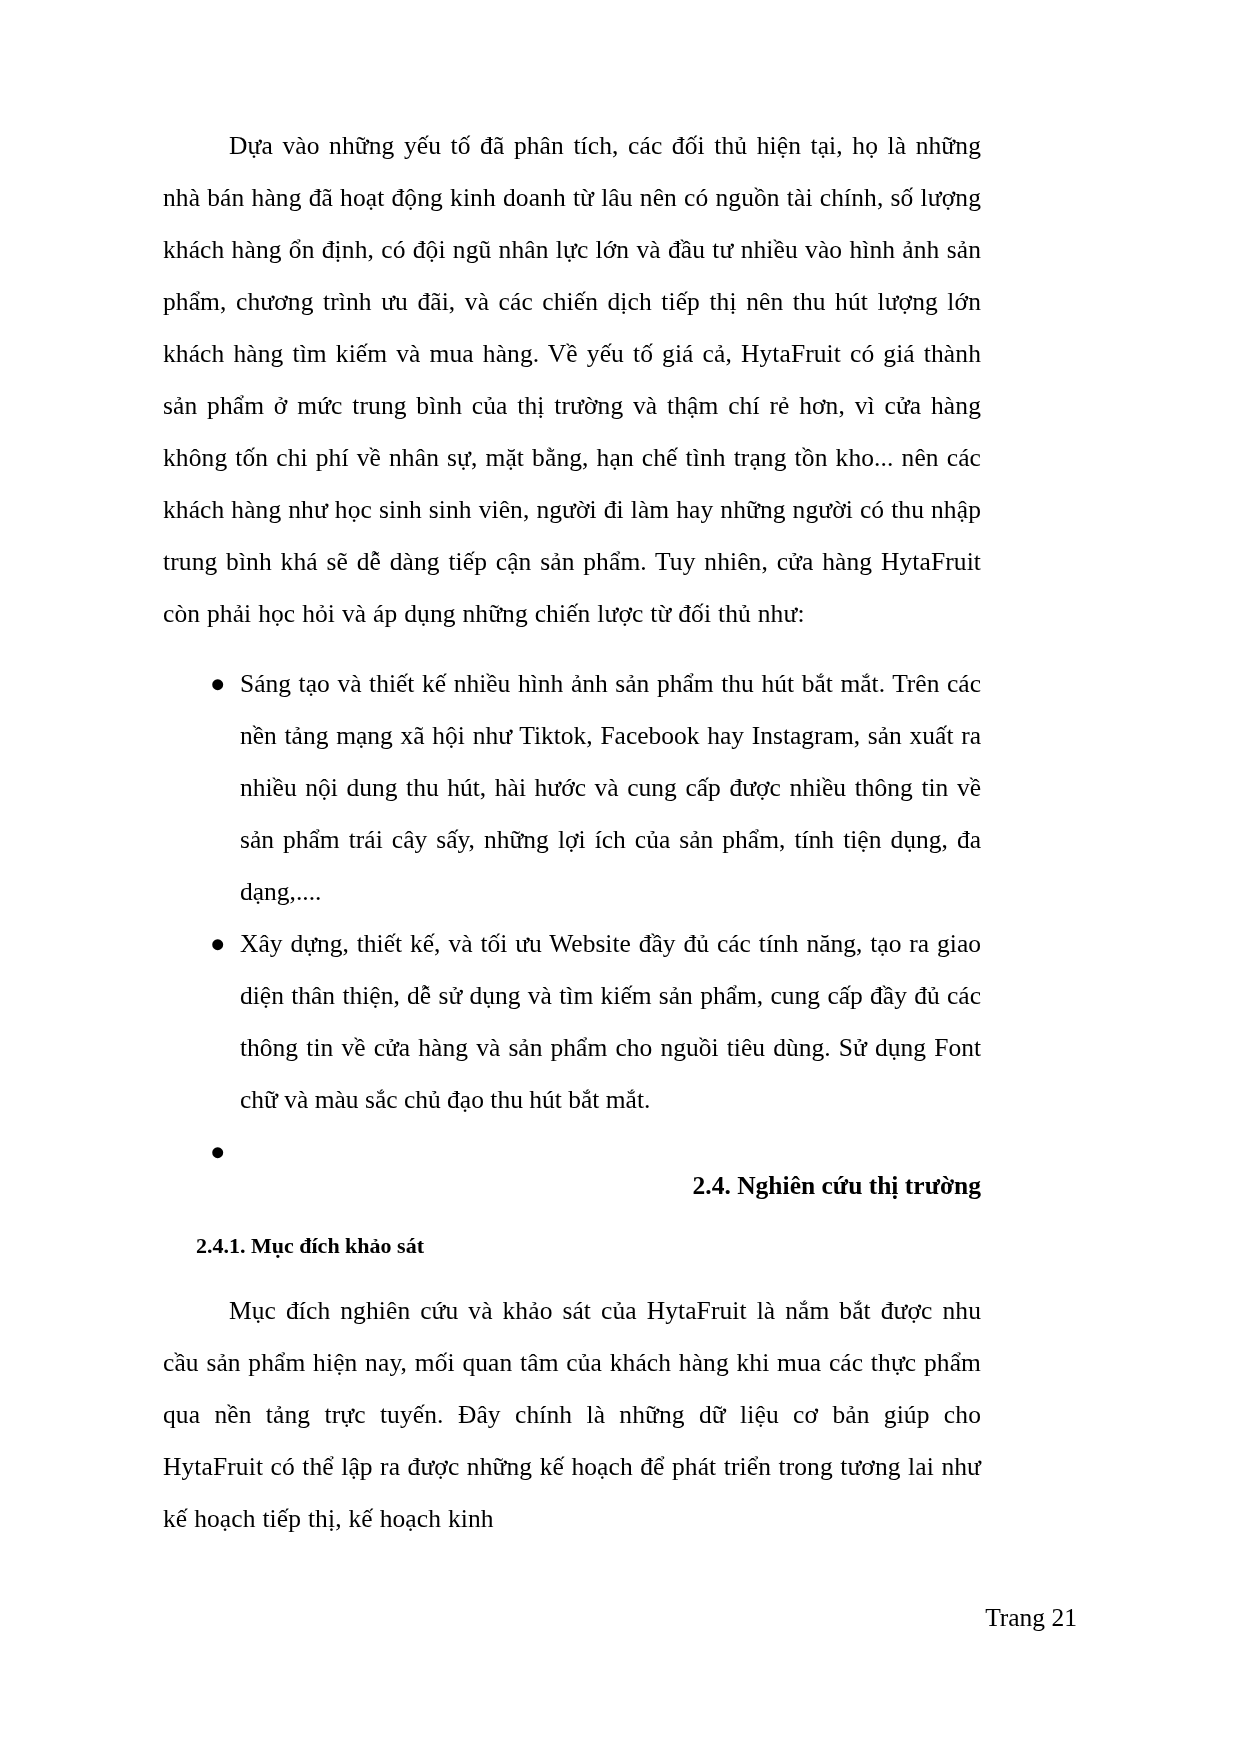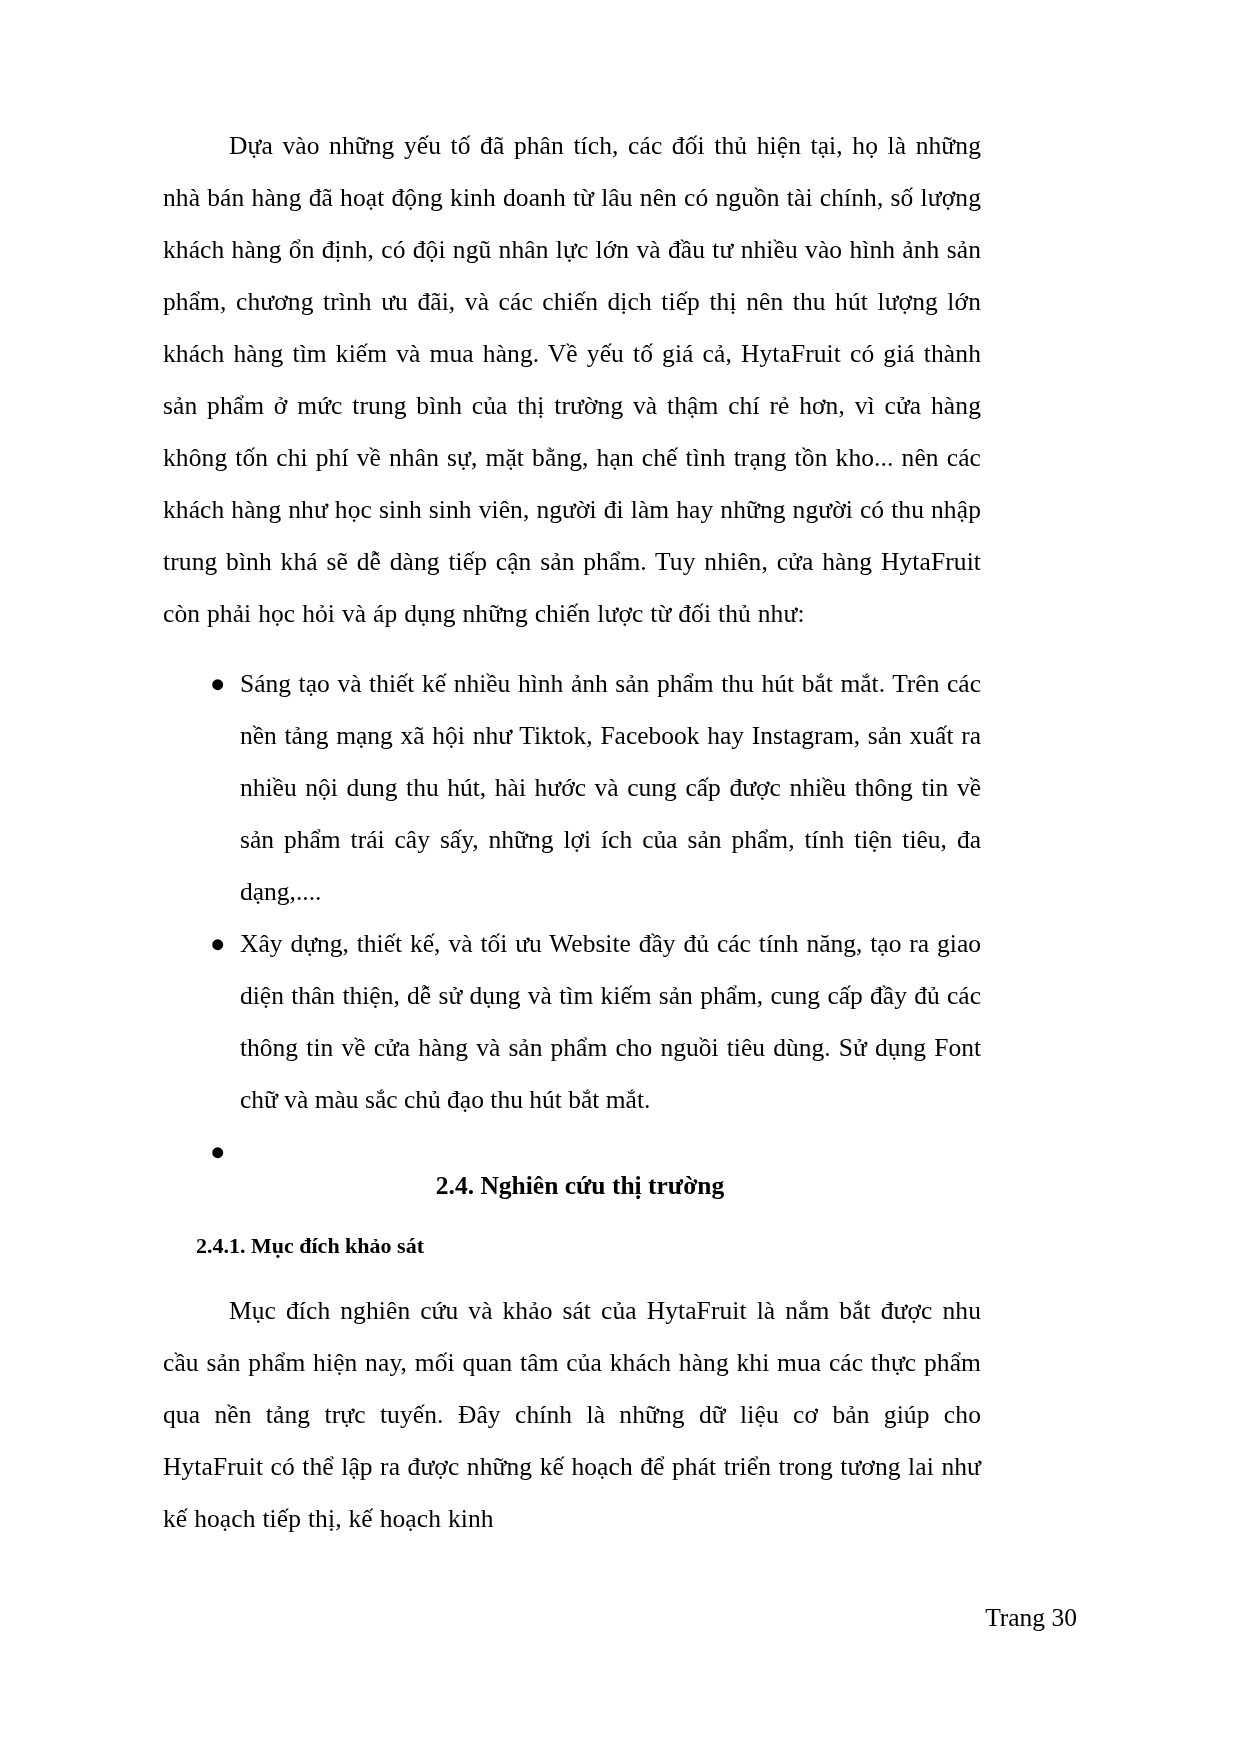--- a/index.html
+++ b/index.html
@@ -55,21 +55,21 @@
     width: 14px;
     line-height: 2.04;
     font-size: 25.5px;
     text-align: center;
   }
   h2.heading-2 {
     margin: 36px 0 0 16px;
     font-size: 25.5px;
     line-height: 1.9;
     font-weight: bold;
-    text-align: center;
+    text-align: right;
   }
   h3.heading-3 {
     margin: 14px 0 0 0;
     padding-left: 33px;
     font-size: 22px;
     line-height: 1.9;
     font-weight: bold;
     text-align: left;
   }
   p.closing-para {
@@ -90,34 +90,34 @@
 
 <div class="page">
 
   <div class="content">
 
     <p class="body-para">Dựa vào những yếu tố đã phân tích, các đối thủ hiện tại, họ là những nhà bán hàng đã hoạt động kinh doanh từ lâu nên có nguồn tài chính, số lượng khách hàng ổn định, có đội ngũ nhân lực lớn và đầu tư nhiều vào hình ảnh sản phẩm, chương trình ưu đãi, và các chiến dịch tiếp thị nên thu hút lượng lớn khách hàng tìm kiếm và mua hàng. Về yếu tố giá cả, HytaFruit có giá thành sản phẩm ở mức trung bình của thị trường và thậm chí rẻ hơn, vì cửa hàng không tốn chi phí về nhân sự, mặt bằng, hạn chế tình trạng tồn kho... nên các khách hàng như học sinh sinh viên, người đi làm hay những người có thu nhập trung bình khá sẽ dễ dàng tiếp cận sản phẩm. Tuy nhiên, cửa hàng HytaFruit còn phải học hỏi và áp dụng những chiến lược từ đối thủ như:</p>
 
     <ul class="bullet-list">
       <li>
         <span class="bullet-marker">●</span>
-        <span>Sáng tạo và thiết kế nhiều hình ảnh sản phẩm thu hút bắt mắt. Trên các nền tảng mạng xã hội như Tiktok, Facebook hay Instagram, sản xuất ra nhiều nội dung thu hút, hài hước và cung cấp được nhiều thông tin về sản phẩm trái cây sấy, những lợi ích của sản phẩm, tính tiện tiêu, đa dạng,....</span>
+        <span>Sáng tạo và thiết kế nhiều hình ảnh sản phẩm thu hút bắt mắt. Trên các nền tảng mạng xã hội như Tiktok, Facebook hay Instagram, sản xuất ra nhiều nội dung thu hút, hài hước và cung cấp được nhiều thông tin về sản phẩm trái cây sấy, những lợi ích của sản phẩm, tính tiện dụng, đa dạng,....</span>
       </li>
       <li>
         <span class="bullet-marker">●</span>
         <span>Xây dựng, thiết kế, và tối ưu Website đầy đủ các tính năng, tạo ra giao diện thân thiện, dễ sử dụng và tìm kiếm sản phẩm, cung cấp đầy đủ các thông tin về cửa hàng và sản phẩm cho nguồi tiêu dùng. Sử dụng Font chữ và màu sắc chủ đạo thu hút bắt mắt.</span>
       </li>
       <li>
         <span class="bullet-marker">●</span>
       </li>
     </ul>
 
     <h2 class="heading-2">2.4. Nghiên cứu thị trường</h2>
 
     <h3 class="heading-3">2.4.1. Mục đích khảo sát</h3>
 
     <p class="body-para closing-para">Mục đích nghiên cứu và khảo sát của HytaFruit là nắm bắt được nhu cầu sản phẩm hiện nay, mối quan tâm của khách hàng khi mua các thực phẩm qua nền tảng trực tuyến. Đây chính là những dữ liệu cơ bản giúp cho HytaFruit có thể lập ra được những kế hoạch để phát triển trong tương lai như kế hoạch tiếp thị, kế hoạch kinh</p>
 
   </div>
 
-  <div class="footer">Trang 30</div>
+  <div class="footer">Trang 21</div>
 
 </div>
 
 </body></html>

